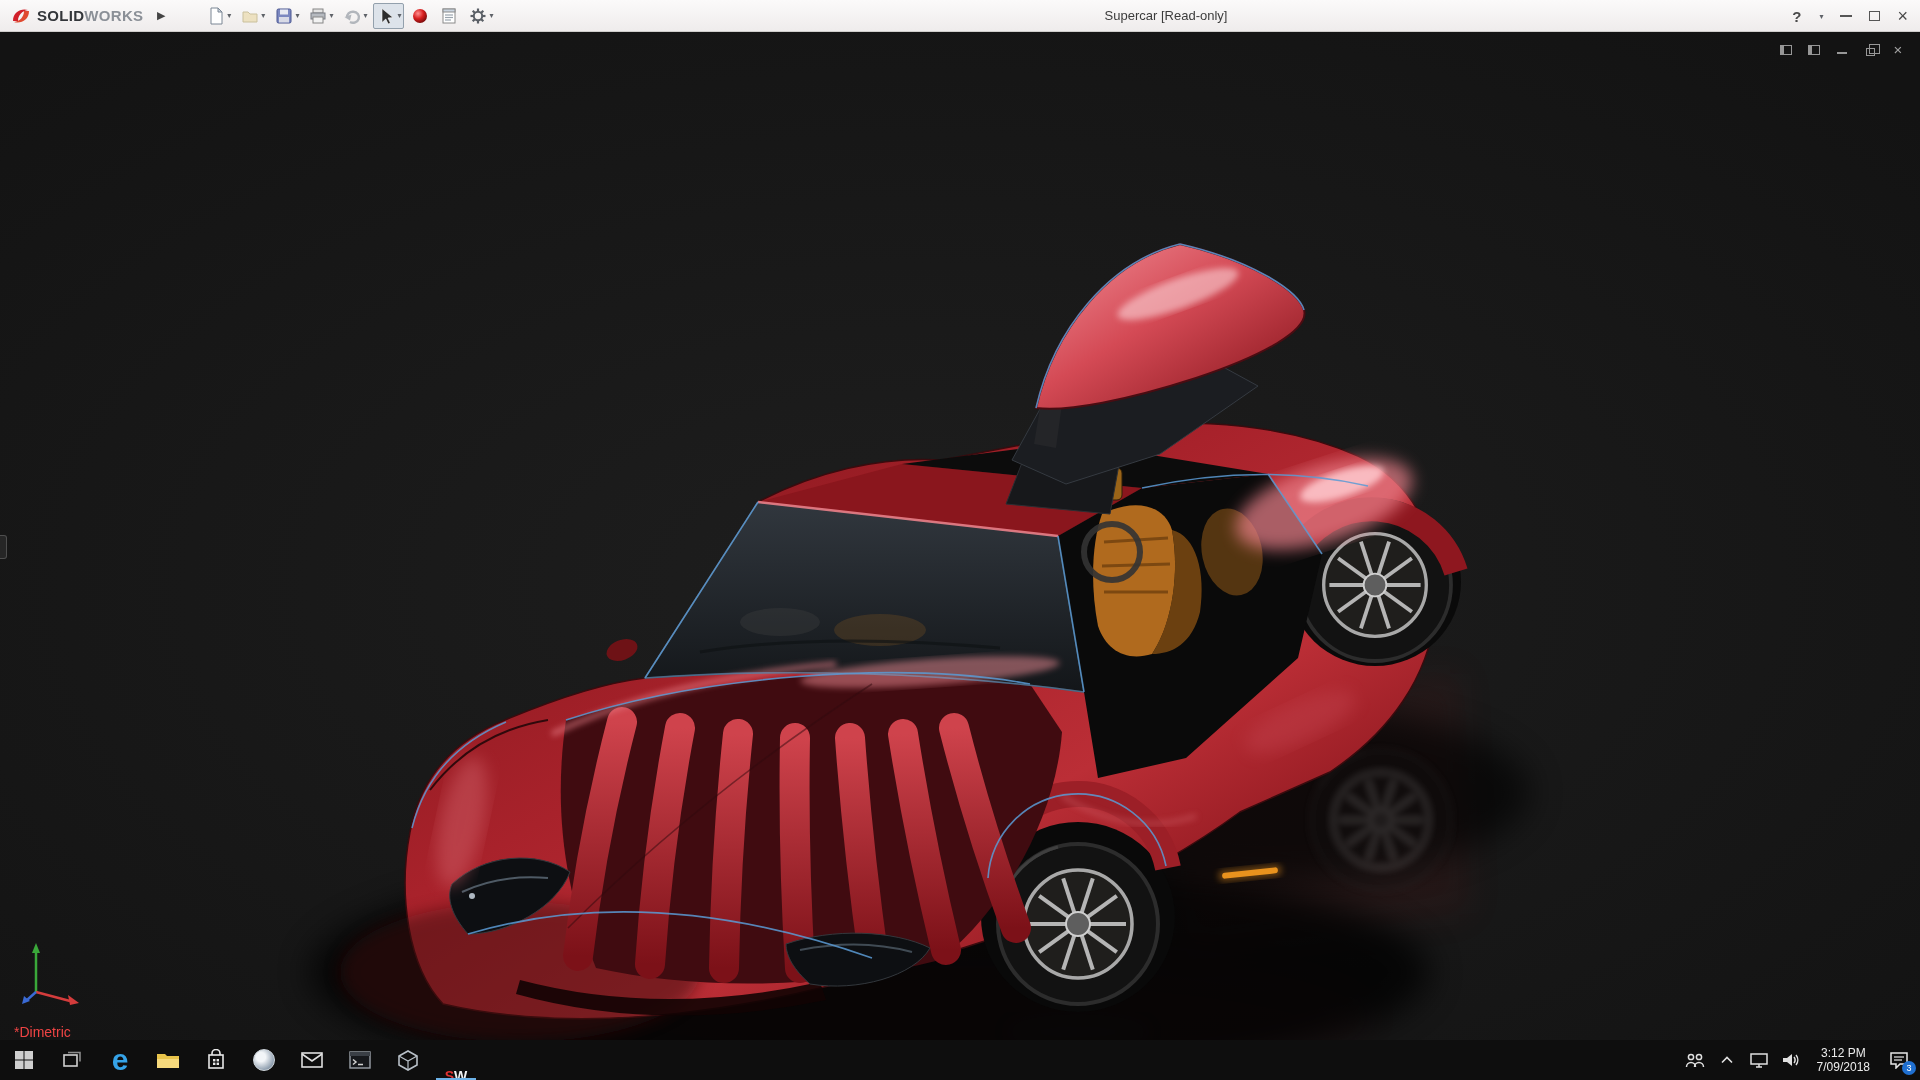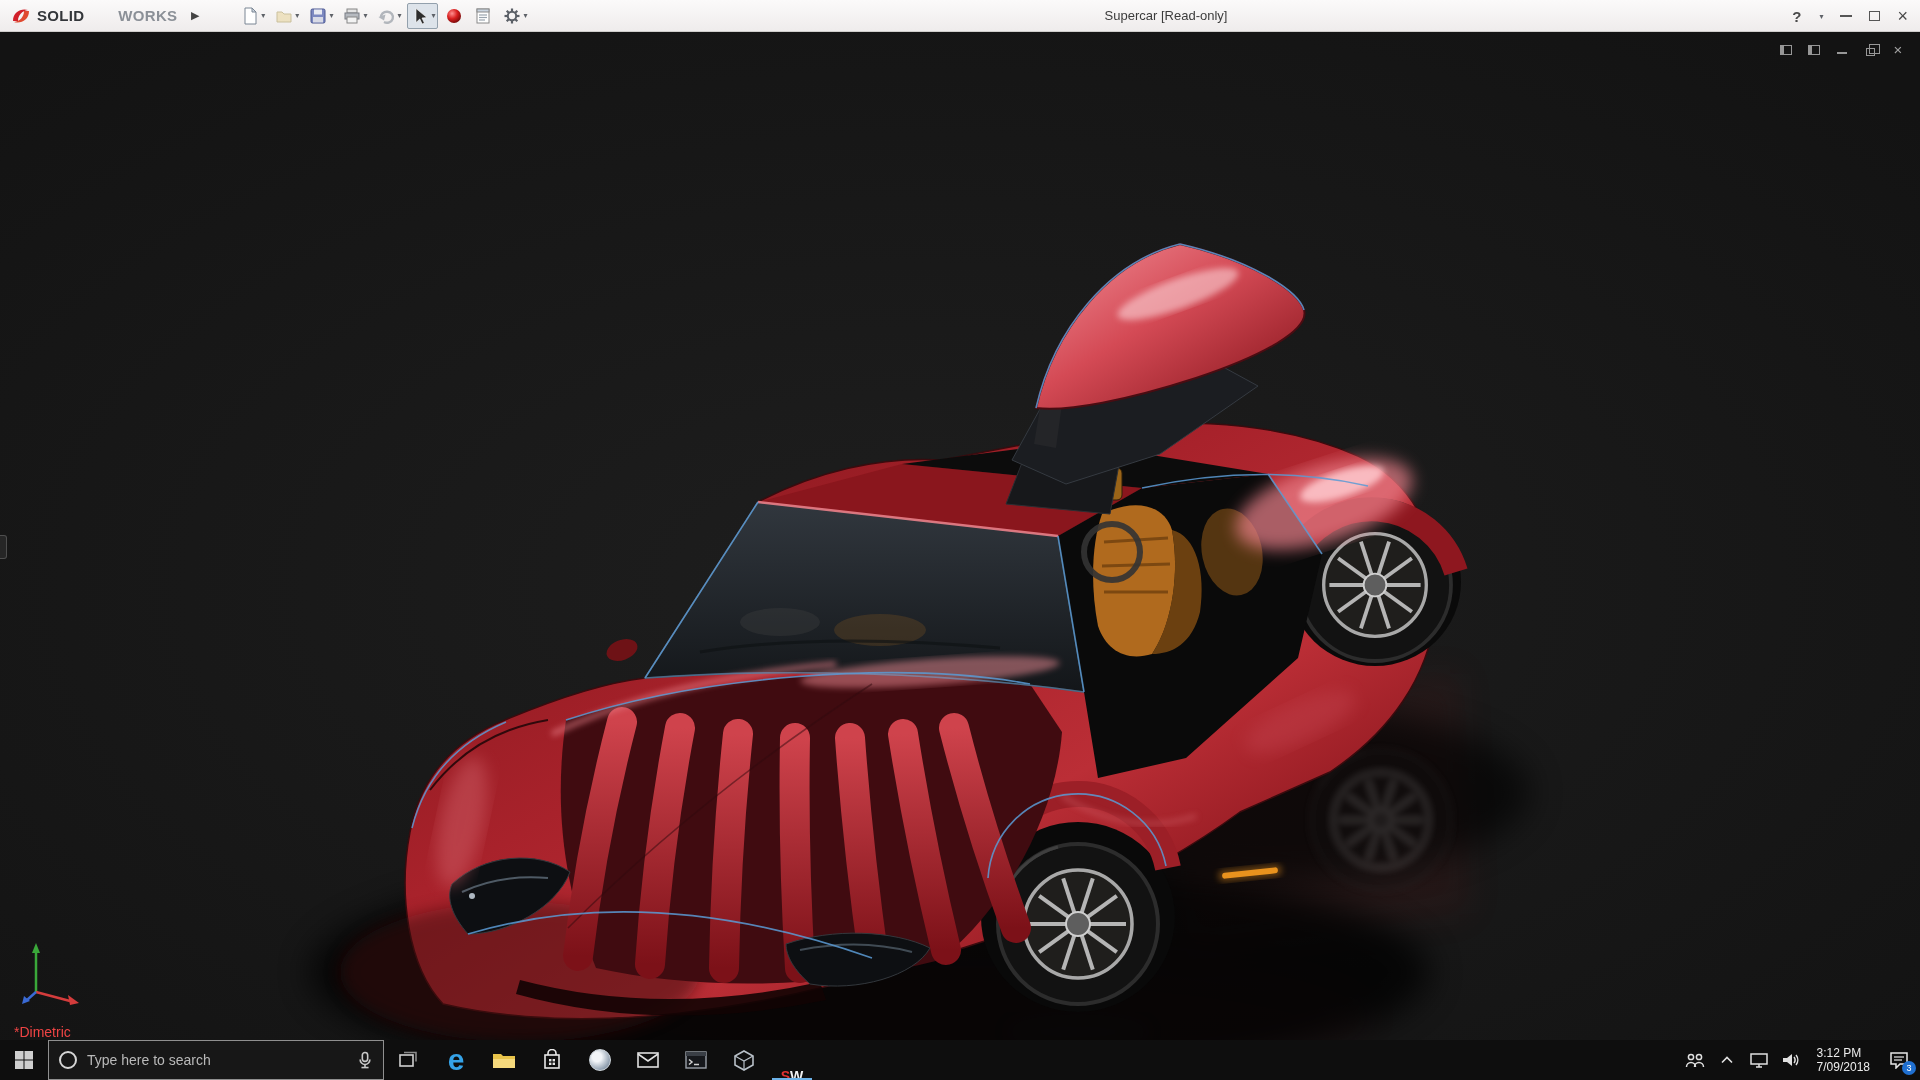--- a/index.html
+++ b/index.html
@@ -7,21 +7,21 @@
               font-family:"Liberation Sans", sans-serif; }
   .screen { position:relative; width:1920px; height:1080px; }
 
   
   .titlebar { position:absolute; top:0; left:0; right:0; height:32px;
     background:linear-gradient(#fbfafa,#efecec); border-bottom:1px solid #cfcdcb;
     display:flex; align-items:center; z-index:10; }
   .brand { display:flex; align-items:center; gap:5px; padding-left:10px; }
   .brand-text { font-size:15px; font-weight:bold; letter-spacing:.3px; }
   .brand-bold { color:#33363a; }
-  .brand-light { color:#8b9097;margin-left:34px; }
+  .brand-light { color:#8b9097; }
   .flyout { margin-left:10px; font-size:11px; color:#444; width:16px; text-align:center; }
   .tbar { display:flex; align-items:center; margin-left:34px; gap:3px; }
   .tb-btn { display:flex; align-items:center; height:26px; padding:2px 2px; border:1px solid transparent; border-radius:2px; }
   .tb-btn.active { background:#dde3ea; border-color:#93a0ac; }
   .tb-ic { width:20px; height:20px; display:flex; align-items:center; justify-content:center; }
   .caret { font-size:8px; color:#5e6268; margin-left:1px; }
   .doc-title { position:absolute; left:1166px; top:0; height:20px; line-height:32px;
     transform:translateX(-50%); font-size:13px; color:#3c3c3c; white-space:nowrap; }
   .tb-right { position:absolute; right:12px; top:0; height:32px; display:flex; align-items:center; gap:17px; }
   .help-q { font-size:15px; font-weight:bold; color:#4a4a4a; }
@@ -59,21 +59,21 @@
   .circle-app { width:22px; height:22px; border-radius:50%;
     background:radial-gradient(circle at 35% 35%, #f2f5f8 25%, #93a2b2 70%, #5c6a78); border:1px solid #cfd6dc; }
   .sw-app { display:flex; flex-direction:column; align-items:center; line-height:11px; }
   .sw-letters { font-size:14px; font-weight:bold;margin-top:44px; }
   .sw-s { color:#e23232; }
   .sw-w { color:#f2f2f2; }
   .sw-year { font-size:7px; color:#f0c23c; font-weight:bold; }
   .active-line { position:absolute; bottom:0; left:4px; right:4px; height:2px; background:#6cb2e8; }
   .tray { margin-left:auto; display:flex; align-items:center; gap:4px; padding-right:4px; }
   .tray-ic { width:28px; height:40px; display:flex; align-items:center; justify-content:center; position:relative; }
-  .clock { color:#ececec; font-size:12px; line-height:14px; padding:0 8px; }
+  .clock { text-align:center; color:#ececec; font-size:12px; line-height:14px; padding:0 8px; }
   .badge { position:absolute; right:0px; bottom:5px; min-width:14px; height:14px; border-radius:7px;
     background:#1f6fd0; color:#fff; font-size:9px; line-height:14px; text-align:center; padding:0 2px; }
 </style>
 </head>
 <body>
 
 <div class="screen">
 
   <header class="titlebar">
     <div class="brand">
@@ -392,30 +392,20 @@
   <footer class="taskbar">
     <div class="tk-slot">
       <svg width="20" height="20" viewBox="0 0 20 20">
         <rect x="1" y="1" width="8.5" height="8.5" fill="#cfcfcf"></rect>
           <rect x="10.5" y="1" width="8.5" height="8.5" fill="#cfcfcf"></rect>
         <rect x="1" y="10.5" width="8.5" height="8.5" fill="#cfcfcf"></rect>
           <rect x="10.5" y="10.5" width="8.5" height="8.5" fill="#cfcfcf"></rect>
       </svg>
     </div>
 
-    <div class="search-box">
-      <span class="cortana-ring"></span>
-      <input class="search-input" type="text" placeholder="Type here to search" style="">
-      <svg width="16" height="20" viewBox="0 0 18 21">
-        <rect x="6" y="2" width="6" height="10" rx="3" fill="none" stroke="#c8c8c8" stroke-width="1.8"></rect>
-        <path d="M3.5 10 a5.5 5.5 0 0 0 11 0" fill="none" stroke="#c8c8c8" stroke-width="1.8"></path>
-        <line x1="9" y1="16" x2="9" y2="19" stroke="#c8c8c8" stroke-width="1.8"></line>
-        <line x1="5" y1="19" x2="13" y2="19" stroke="#c8c8c8" stroke-width="1.8"></line>
-      </svg>
-    </div>
 
     <div class="tk-slot">
       <svg width="22" height="22" viewBox="0 0 22 22">
         <rect x="3" y="6" width="13" height="11" fill="none" stroke="#d0d0d0" stroke-width="1.6"></rect>
         <path d="M7 3.5 h12 v9" fill="none" stroke="#8a8a8a" stroke-width="1.6"></path>
       </svg>
     </div>
     <div class="tk-slot">
       <span class="edge-e">e</span>
     </div>

